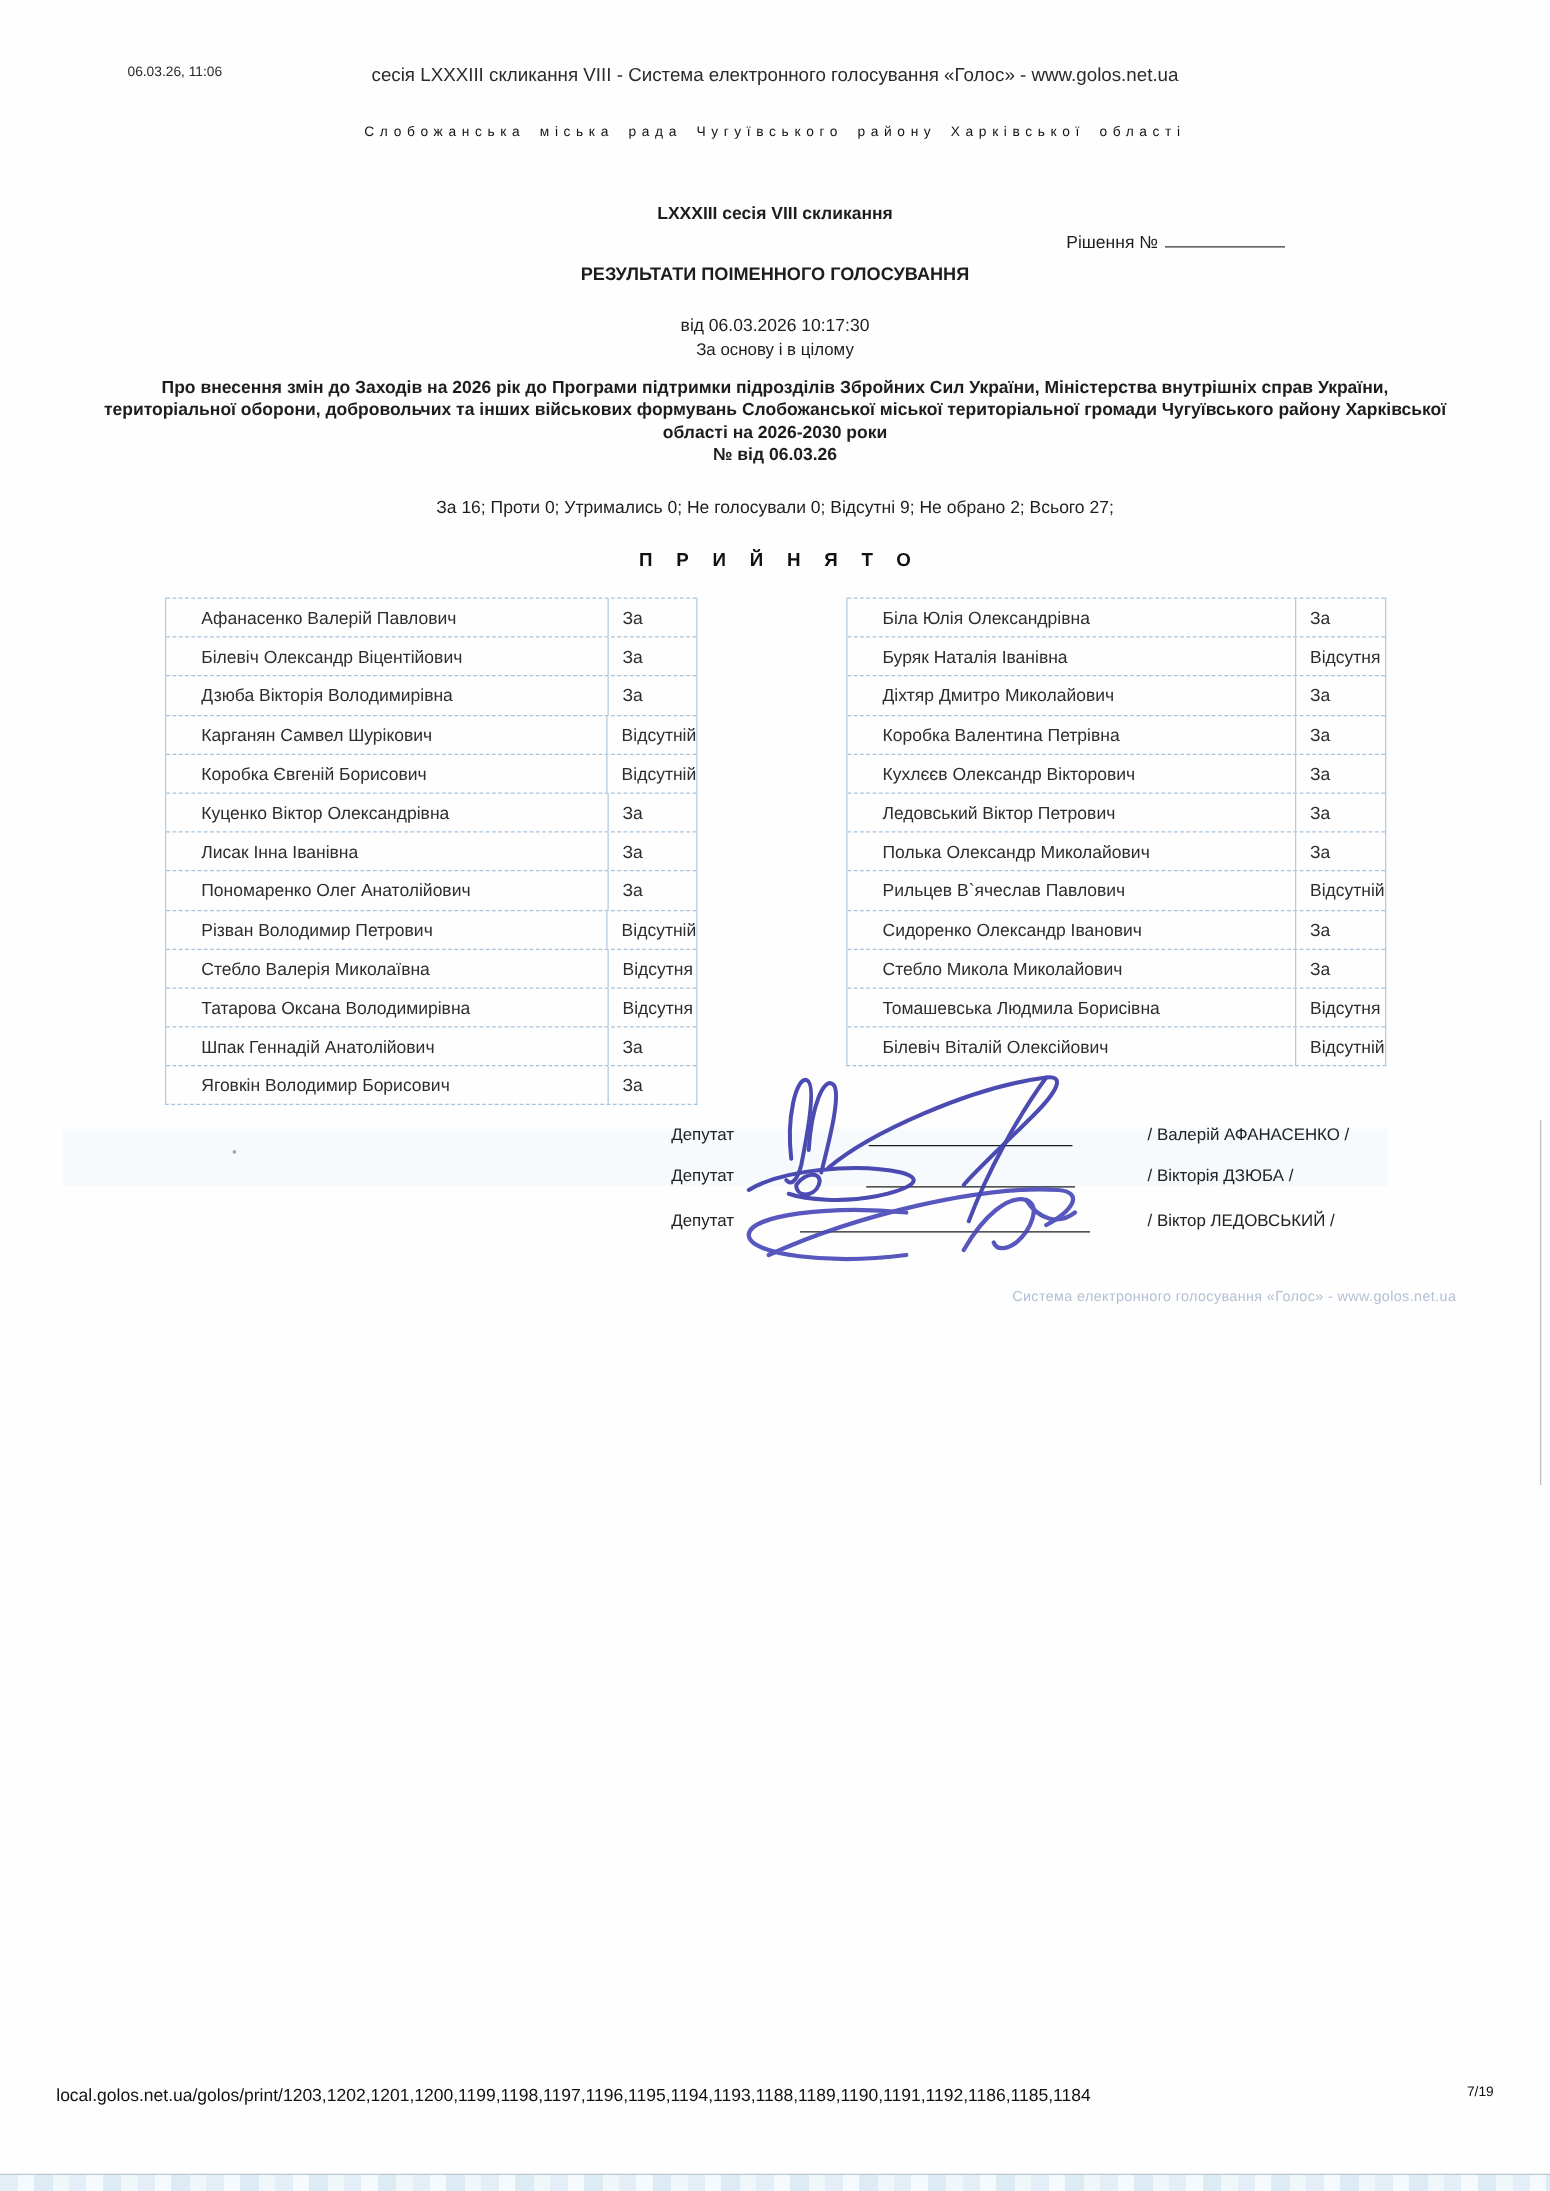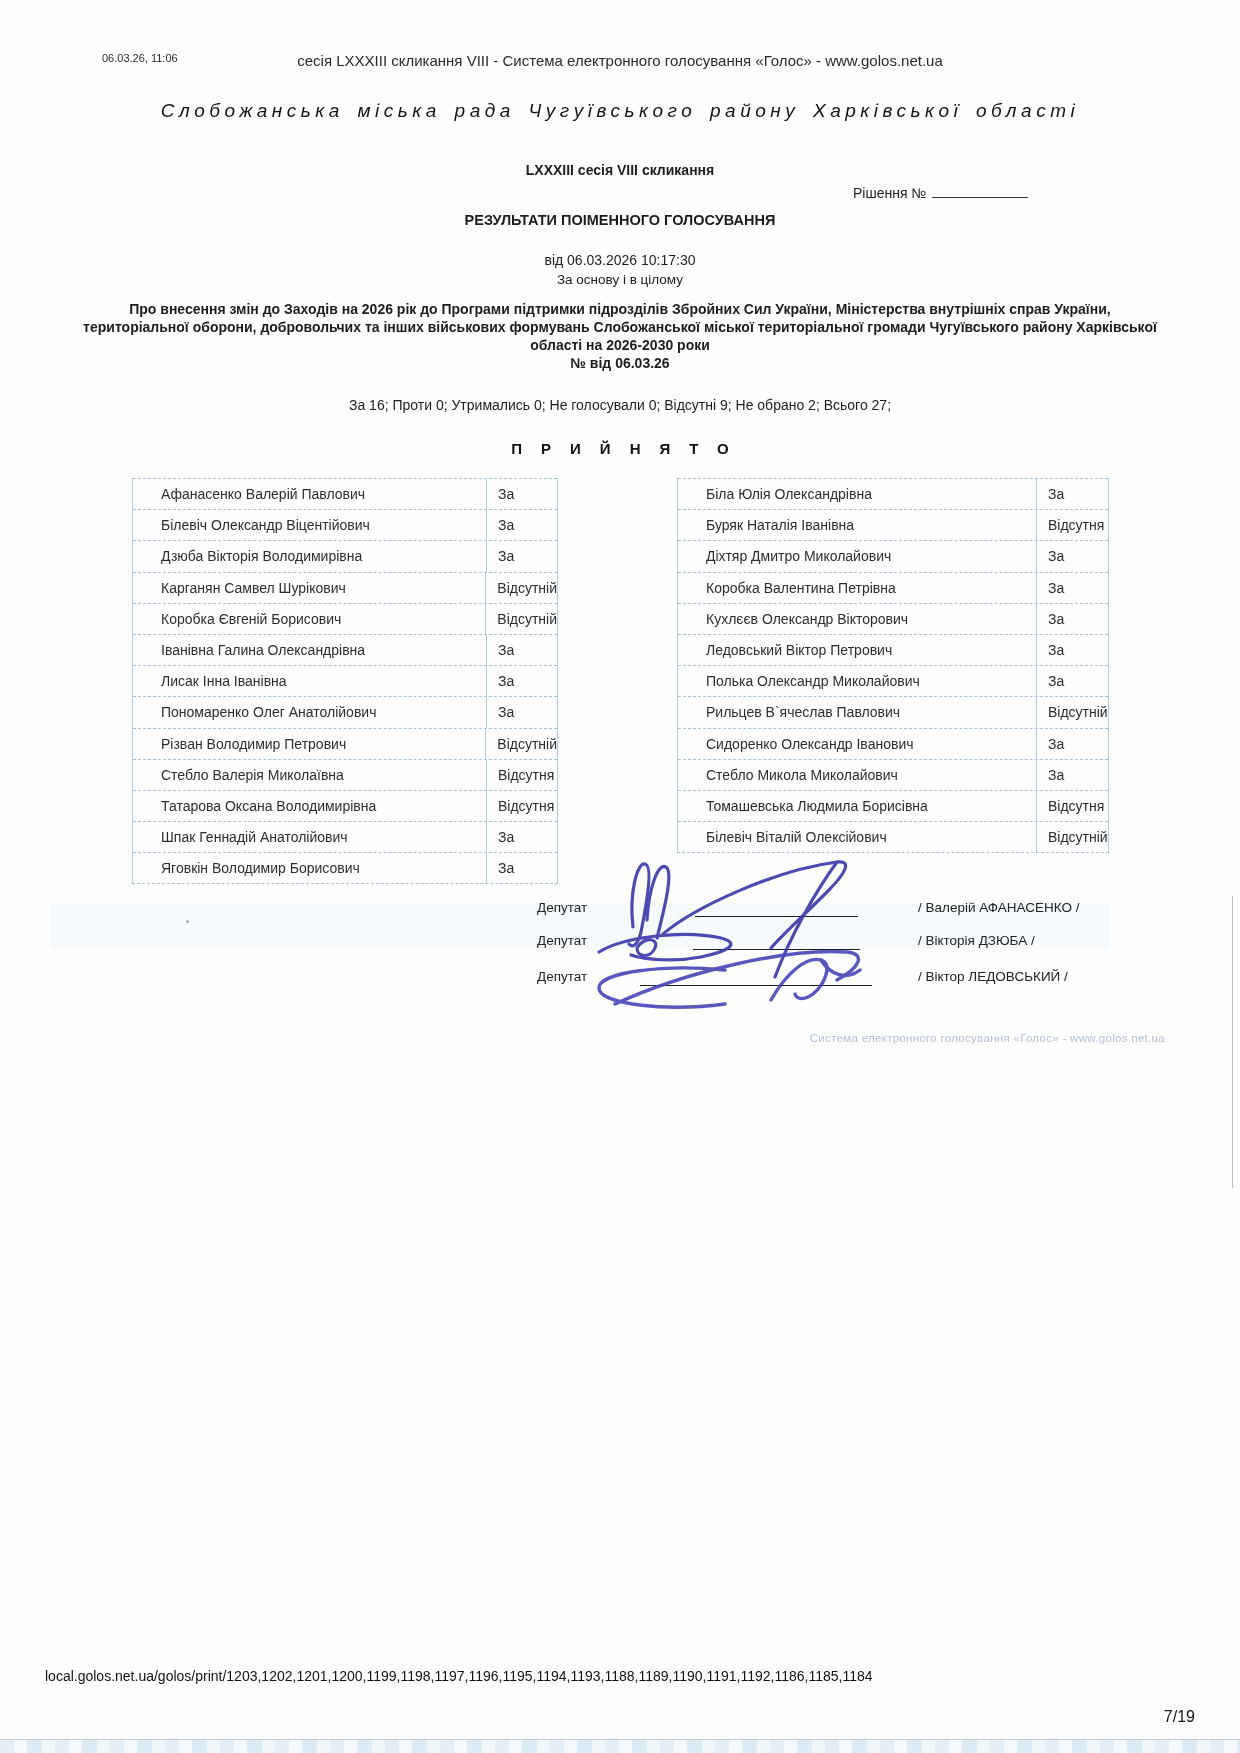--- a/index.html
+++ b/index.html
@@ -5,22 +5,22 @@
   html,body{margin:0;padding:0;background:#ffffff;}
   .page{
     position:relative;width:1240px;height:1753px;background:#fefefe;
     font-family:"Liberation Sans", sans-serif;color:#1d1d1d;overflow:hidden;
   }
   .abs{position:absolute;}
   
   .hdr-left{top:52px;left:58px;font-size:11px;color:#2a2a2a;padding-left:44px;}
   .hdr-center{top:52px;left:0;width:100%;text-align:center;font-size:15px;color:#2a2a2a;}
   
-  .council-title{top:100px;left:0;width:100%;text-align:center;font-size:19px;
-    letter-spacing:4.5px;word-spacing:4px;color:#141414;font-style:italic;}
+  .council-title{top:100px;left:0;width:100%;text-align:center;font-size:11px;
+    letter-spacing:4.5px;word-spacing:4px;color:#141414;}
   .session-title{top:162px;left:0;width:100%;text-align:center;font-size:14px;font-weight:bold;}
   .decision-line{top:184px;left:853px;font-size:14px;color:#1d1d1d;white-space:nowrap;}
   .decision-underline{display:inline-block;width:96px;height:13px;border-bottom:1.4px solid #333;margin-left:6px;}
   .results-title{top:212px;left:0;width:100%;text-align:center;font-size:14.5px;font-weight:bold;}
   .vote-datetime{top:252px;left:0;width:100%;text-align:center;font-size:14px;}
   .vote-scope{top:272px;left:0;width:100%;text-align:center;font-size:13.5px;}
   .subject{top:300px;left:80px;width:1080px;text-align:center;font-size:14px;font-weight:bold;line-height:18px;}
   .subject-number{margin-top:0;}
   .summary{top:397px;left:0;width:100%;text-align:center;font-size:14px;}
   .verdict{top:440px;left:0;width:100%;text-align:center;font-size:15px;font-weight:bold;
@@ -43,21 +43,21 @@
   .sig-row-1{top:900px;} .sig-row-1 .sig-line{left:695px;width:163px;}
   .sig-row-2{top:933px;} .sig-row-2 .sig-line{left:693px;width:167px;}
   .sig-row-3{top:969px;} .sig-row-3 .sig-line{left:640px;width:232px;}
   .sig-ink{left:575px;top:852px;width:305px;height:165px;}
   
   .scan-tint{left:50px;top:903px;width:1060px;height:46px;background:#eef5fa;opacity:.5;}
   .watermark{top:1032px;right:75px;font-size:11.5px;color:#b3c0d4;letter-spacing:.3px;}
   .side-line{left:1232px;top:896px;width:1px;height:292px;background:#8f8f8f;opacity:.6;}
   .spot{left:186px;top:920px;width:3px;height:3px;border-radius:50%;background:#8a8a8a;opacity:.7;}
   .footer-url{top:1668px;left:45px;font-size:14px;color:#111;}
-  .footer-page{top:1668px;right:45px;font-size:16px;color:#111;margin-top:40px;}
+  .footer-page{top:1668px;right:45px;font-size:11px;color:#111;}
   .bottom-band{left:0;bottom:0;width:100%;height:13px;border-top:1px solid #b2bfc6;opacity:.85;
     background:repeating-linear-gradient(90deg,#dfecf6 0 14px,#f3f9fd 14px 27px,#d7e8f3 27px 42px,#eef6fb 42px 55px);}
 </style>
 </head>
 <body>
 
 <div class="page">
 
   <div class="abs scan-tint"></div>
 
@@ -96,21 +96,21 @@
     </div>
       <div class="vote-row">
       <div class="cell-name">Карганян Самвел Шурікович</div>
       <div class="cell-vote">Відсутній</div>
     </div>
       <div class="vote-row">
       <div class="cell-name">Коробка Євгеній Борисович</div>
       <div class="cell-vote">Відсутній</div>
     </div>
       <div class="vote-row">
-      <div class="cell-name">Іванівна Галина Олександрівна</div>
+      <div class="cell-name">Куценко Віктор Олександрівна</div>
       <div class="cell-vote">За</div>
     </div>
       <div class="vote-row">
       <div class="cell-name">Лисак Інна Іванівна</div>
       <div class="cell-vote">За</div>
     </div>
       <div class="vote-row">
       <div class="cell-name">Пономаренко Олег Анатолійович</div>
       <div class="cell-vote">За</div>
     </div>

